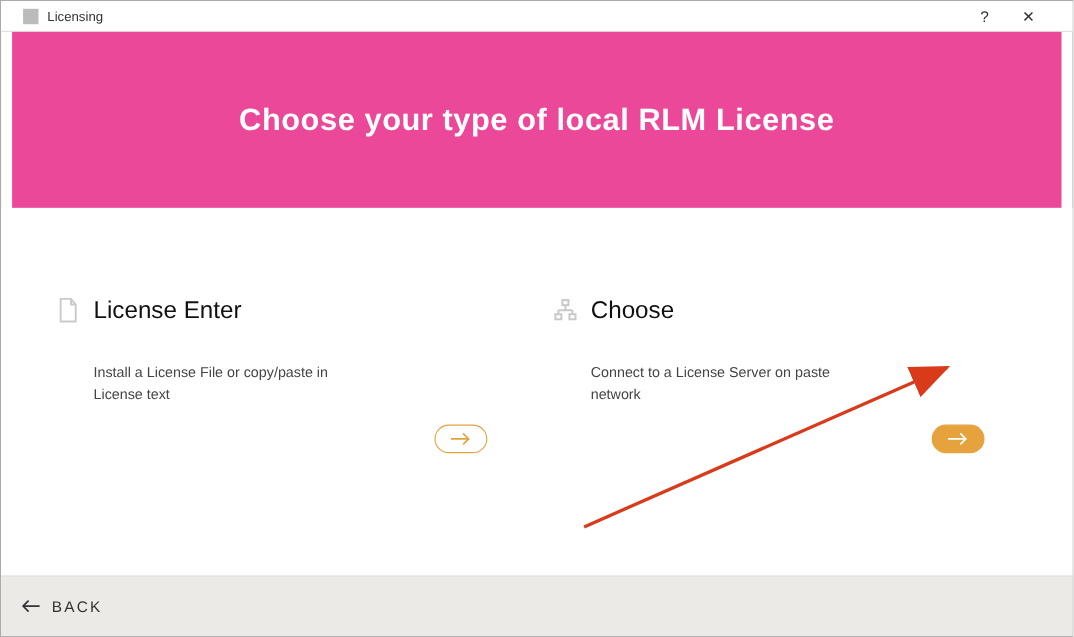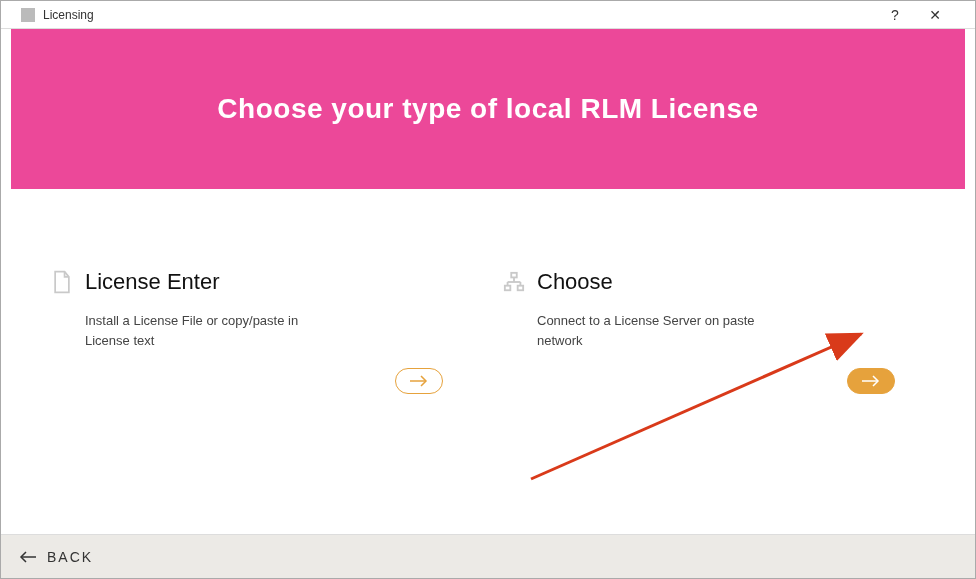--- a/index.html
+++ b/index.html
@@ -10,26 +10,26 @@
   .titlebar .title { flex: 1; }
   .titlebar .ctrl { width: 40px; text-align: center; font-size: 14px; color: #333; cursor: pointer; }
   .titlebar .close { font-size: 14px; }
   .header { background: #ec4899; color: #fff; height: 160px; display: flex; align-items: center; justify-content: center; margin: 0 10px; }
   .header h1 { font-size: 28px; font-weight: 800; letter-spacing: 0.5px; }
   .content { flex: 1; background: #fff; padding: 80px 50px 40px 50px; display: flex; gap: 30px; position: relative; }
   .card { flex: 1; display: flex; flex-direction: column; }
   .card-head { display: flex; align-items: center; gap: 12px; }
   .card-icon { width: 22px; height: 24px; color: #c9c9c9; flex-shrink: 0; }
   .card-title { font-size: 22px; font-weight: 400; color: #111; }
-  .card-desc { font-size: 13px; color: #444; margin-top: 16px; margin-left: 34px; line-height: 1.5; max-width: 260px; }
+  .card-desc { font-size: 13px; color: #444; margin-top: 34px; margin-left: 34px; line-height: 1.5; max-width: 260px; }
   .arrow-btn { margin-top: 18px; align-self: flex-end; margin-right: 30px; width: 48px; height: 26px; border-radius: 14px; border: 1.5px solid #e6a23c; background: #fff; display: flex; align-items: center; justify-content: center; cursor: pointer; }
   .arrow-btn svg { stroke: #e6a23c; }
   .arrow-btn.selected { background: #e6a23c; border-color: #e6a23c; }
   .arrow-btn.selected svg { stroke: #fff; }
-  .footer { height: 44px; background: #eceae6; display: flex; align-items: center; padding: 0 18px; border-top: 1px solid #ddd; }
+  .footer { height: 55px; background: #eceae6; display: flex; align-items: center; padding: 0 18px; border-top: 1px solid #ddd; }
   .back-btn { display: flex; align-items: center; gap: 10px; font-size: 14px; letter-spacing: 2px; color: #333; cursor: pointer; }
   .annotation { position: absolute; pointer-events: none; }
 </style>
 </head>
 <body>
 
 <div class="window">
 
   <div class="titlebar">
     <div class="app-icon"></div>

